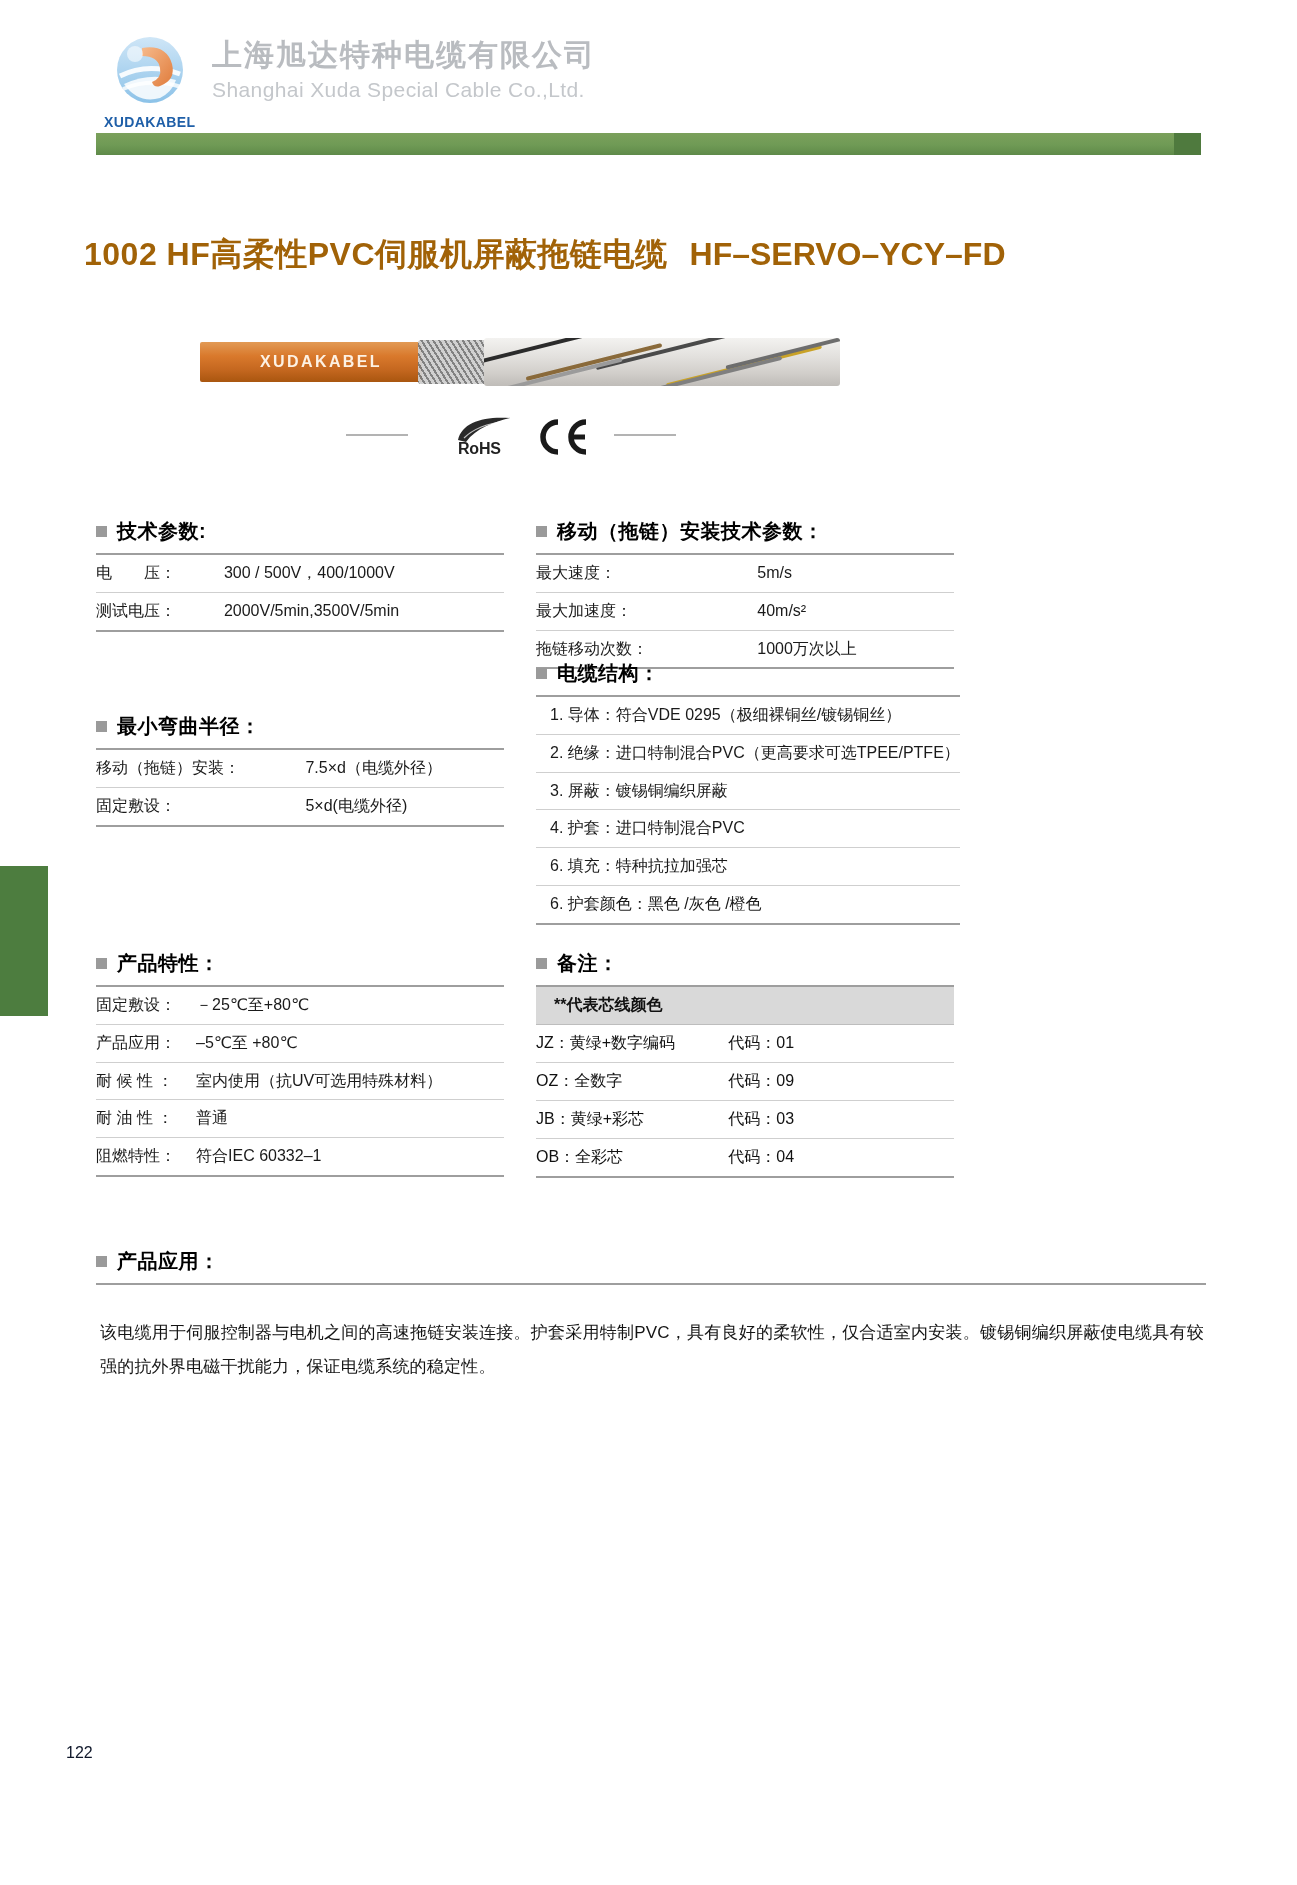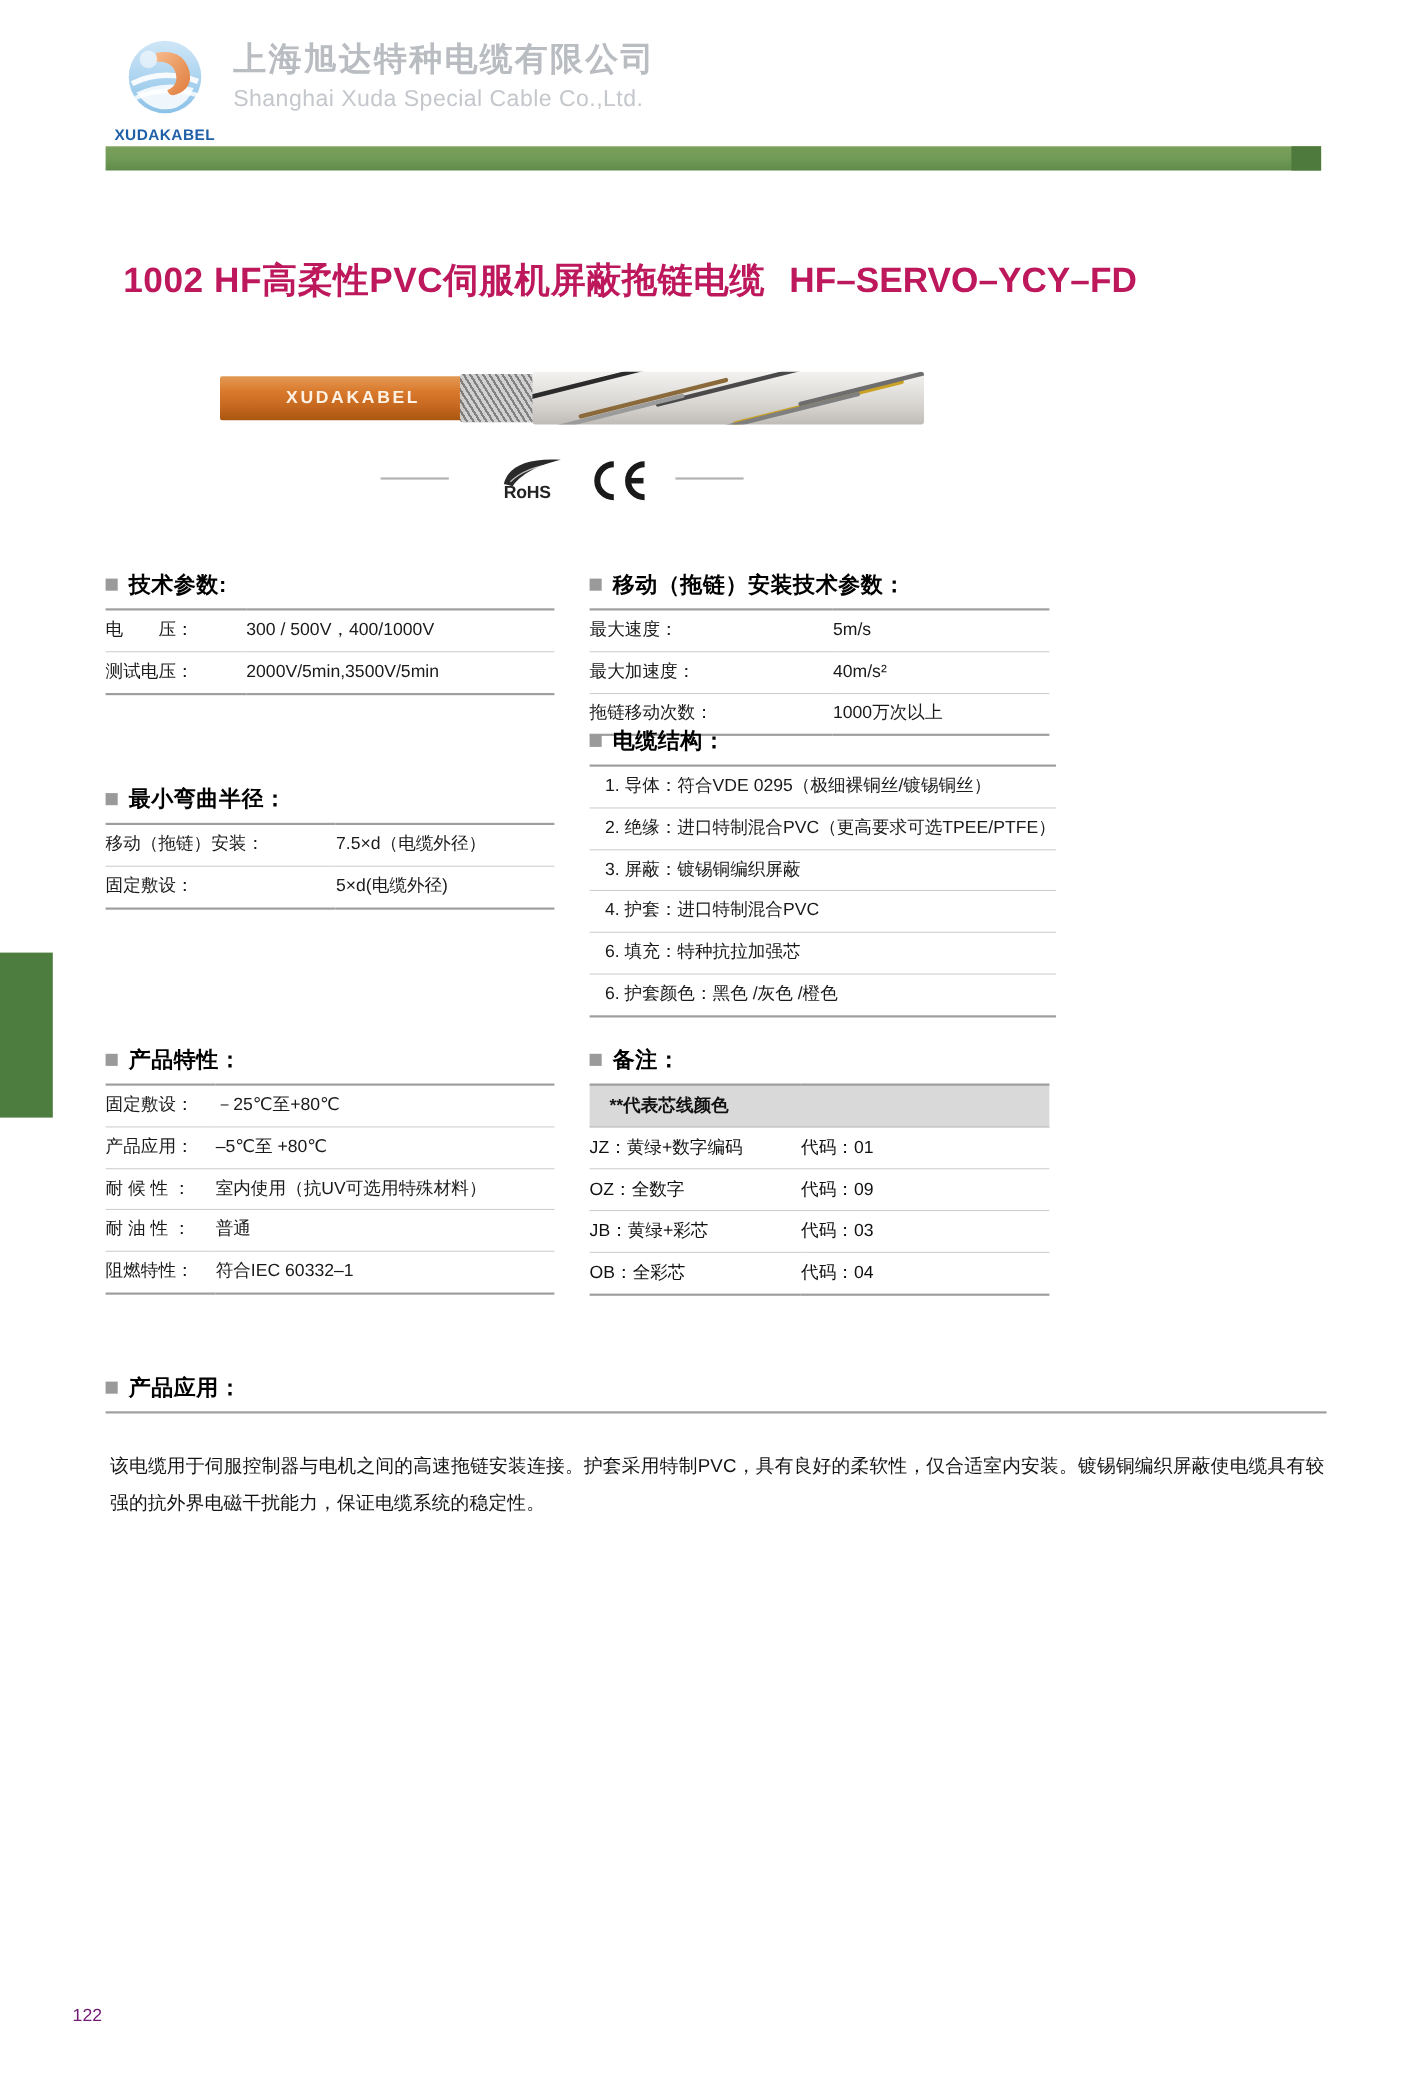--- a/index.html
+++ b/index.html
@@ -74,26 +74,26 @@
   .side-tab {
     position: absolute;
     left: 0; top: 866px;
     width: 48px; height: 150px;
     background: #4d7d3f;
   }
 
   
   .doc-title {
     position: absolute;
-    left: 112px; top: 212px;
+    left: 84px; top: 212px;
     width: 1110px;
     font-size: 32px;
     font-weight: 700;
     letter-spacing: .5px;
-    color: #be185d;
+    color: #a16207;
     white-space: nowrap;
   }
   .doc-title .code {
     margin-left: 22px;
     letter-spacing: 0px;
   }
 
   
   .product-figure {
     position: absolute;
@@ -256,23 +256,23 @@
     line-height: 2.0;
     color: #141414;
     padding: 14px 2px 0 4px;
     text-align: justify;
     letter-spacing: .2px;
   }
 
   
   .page-no {
     position: absolute;
-    left: 66px; top: 1824px;
+    left: 66px; top: 1744px;
     font-size: 16px;
-    color: #701a75;
+    color: #0f172a;
   }
 </style>
 </head>
 <body>
 
 <div class="header">
 
   <div class="logo-block">
 
     <div class="logo-mark">

